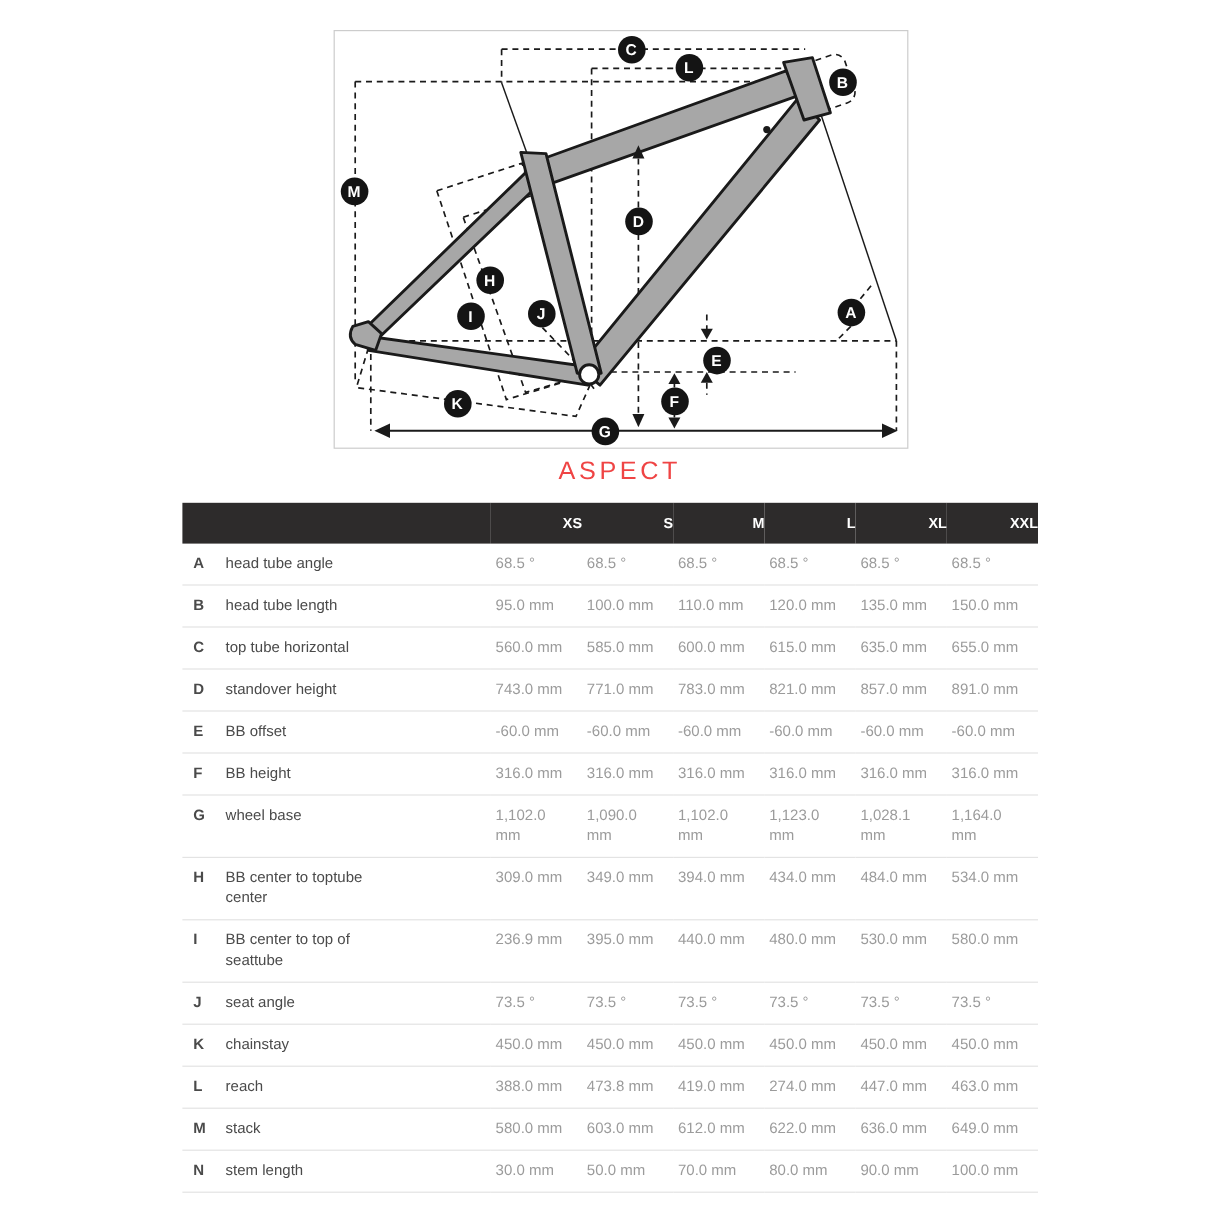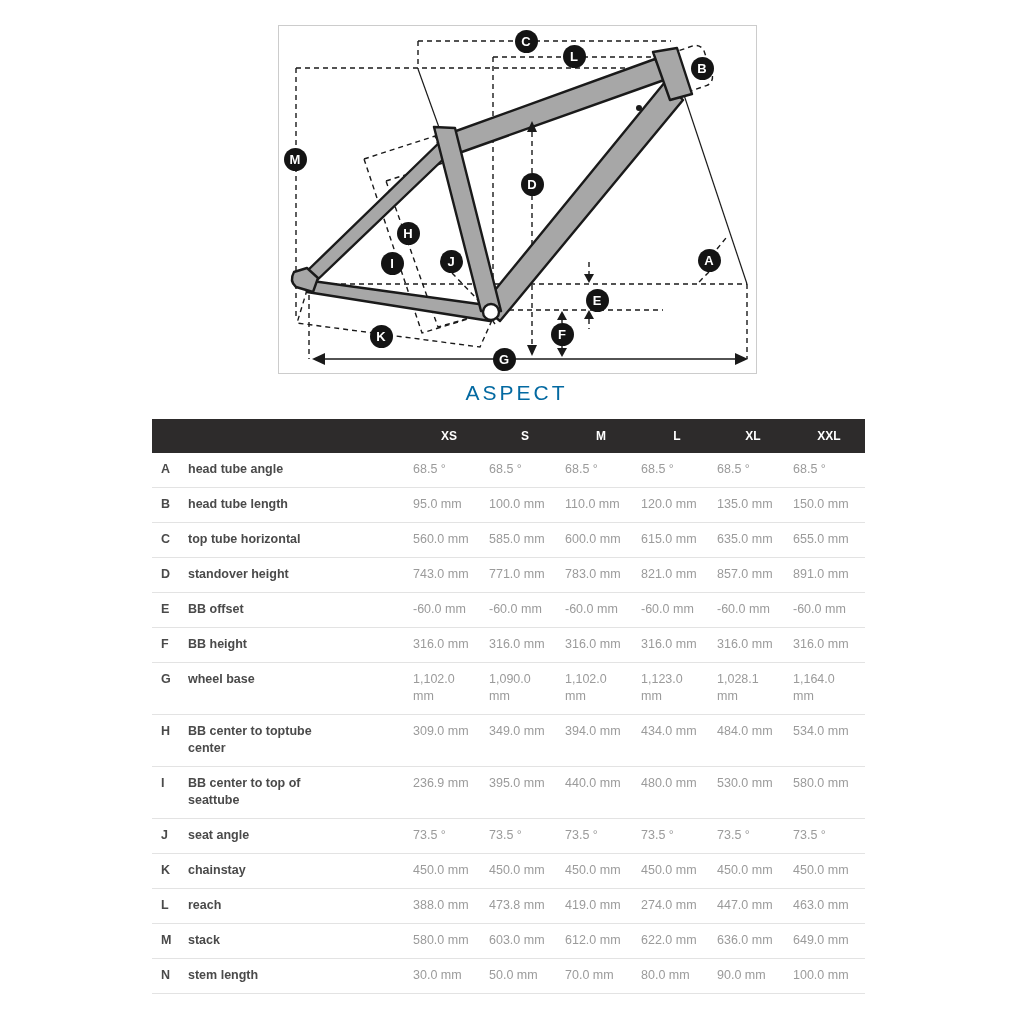--- a/index.html
+++ b/index.html
@@ -14,38 +14,38 @@
   }
   .diagram-box svg { position:absolute; left:0; top:0; }
   .badge-layer { position:absolute; left:0; top:0; width:100%; height:100%; }
   .badge {
     position:absolute; width:23px; height:23px; border-radius:50%;
     background:#141414; color:#ffffff; font-size:13px; font-weight:bold;
     display:flex; align-items:center; justify-content:center; line-height:1;
   }
   .diagram-title {
     position:absolute; left:278px; top:381px; width:477px; text-align:center;
-    font-size:21px; letter-spacing:3px; color:#0369a1; font-weight:normal;
+    font-size:21px; letter-spacing:3px; color:#ef4444; font-weight:normal;
   }
   
   table.geo {
     position:absolute; left:152px; top:419px; width:713px;
     border-collapse:collapse; table-layout:fixed; font-size:12.5px;
   }
   table.geo thead th {
-    background:#2d2b2b; color:#ffffff; text-align:center; font-weight:bold;
+    background:#2d2b2b; color:#ffffff; text-align:right; font-weight:bold;
     height:34px; padding:0 0 0 4px; font-size:12px;
   }
   table.geo thead th.c-letter { padding-left:9px; }
   table.geo tbody td {
     border-bottom:1px solid #e3e3e3; vertical-align:top;
     padding:8px 12px 9px 0; line-height:17px;
   }
   td.c-letter { color:#4a4a4a; font-weight:bold; padding-left:9px !important; }
-  td.c-name   { color:#4a4a4a; font-weight:bold; padding-left:8px !important; }
+  td.c-name   { color:#4a4a4a; font-weight:normal; padding-left:8px !important; }
   td.c-name .nm { display:block; max-width:140px; }
   td.c-val    { color:#9b9b9b; padding-left:4px !important; }
 </style>
 </head>
 <body>
 
 <div class="page">
 
   <div class="diagram-box">
     <svg width="477" height="347" viewBox="0 0 477 347">

